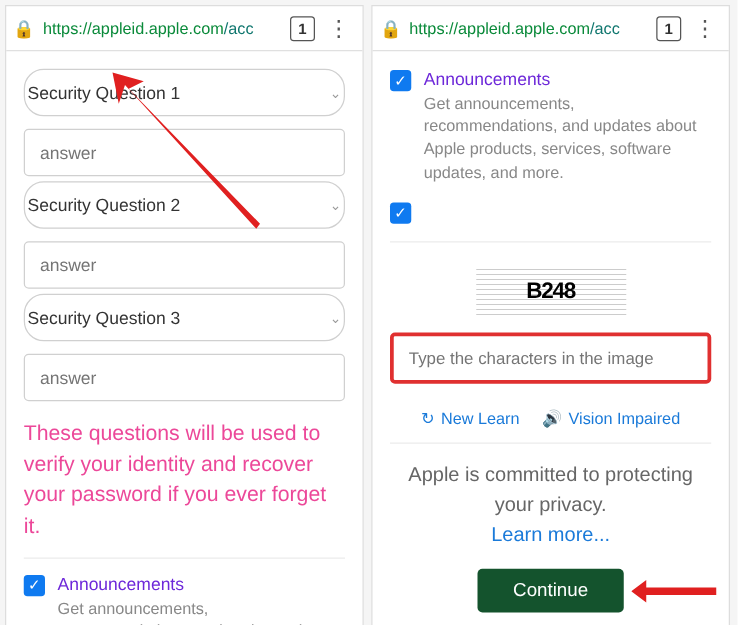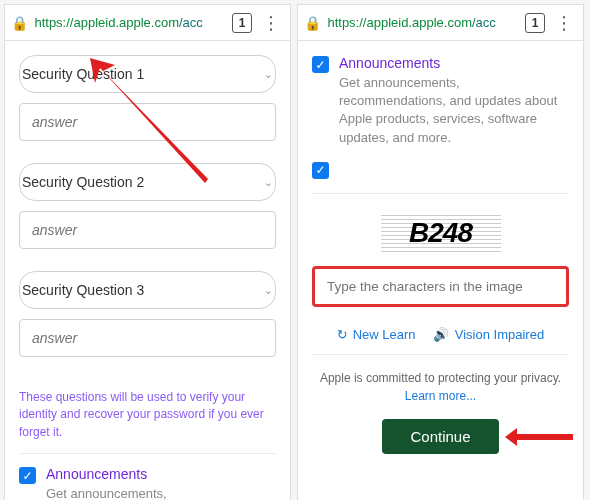--- a/index.html
+++ b/index.html
@@ -8,34 +8,34 @@
 .panel { width: 287px; background: #fff; border: 1px solid #ddd; display: flex; flex-direction: column; }
 .urlbar { display: flex; align-items: center; height: 36px; padding: 0 6px; border-bottom: 1px solid #e0e0e0; gap: 6px; }
 .lock { color: #0a8a3a; font-size: 14px; }
 .url { color: #0a8a3a; font-size: 13px; flex: 1; white-space: nowrap; overflow: hidden; }
 .url .path { color: #0f766e; }
 .tabcount { width: 20px; height: 20px; border: 1.5px solid #555; border-radius: 3px; display: flex; align-items: center; justify-content: center; font-size: 12px; font-weight: 600; color: #333; }
 .menu { color: #555; font-size: 18px; padding: 0 4px; }
 .content { padding: 14px; overflow: hidden; flex: 1; }
 .dropdown { border: 1px solid #d0d0d0; border-radius: 16px; padding: 10px 2px; font-size: 14px; color: #333; display: flex; justify-content: space-between; align-items: center; margin-bottom: 10px; cursor: pointer; text-align: center; }
 .chev { color: #999; font-size: 11px; }
-.answer { border: 1px solid #d0d0d0; border-radius: 4px; padding: 10px 12px; font-size: 14px; color: #aaa; margin-bottom: 22px; width: 100%; font-style: italic; }
-.note { font-size: 12px; color: #8b5cf6; line-height: 1.45; margin: 10px 0 8px; }
+.answer { border: 1px solid #d0d0d0; border-radius: 4px; padding: 10px 12px; font-size: 14px; color: #aaa; margin-bottom: 4px; width: 100%; }
+.note { font-size: 17px; color: #ec4899; line-height: 1.45; margin: 10px 0 8px; }
 .divider { border: 0; border-top: 1px solid #ececec; margin: 12px 0; }
 .check-row { display: flex; gap: 10px; margin-bottom: 14px; }
 .checkbox { width: 17px; height: 17px; background: #0f7af0; border-radius: 3px; color: #fff; font-size: 12px; display: flex; align-items: center; justify-content: center; flex-shrink: 0; margin-top: 1px; }
 .check-label { font-size: 14px; color: #6d28d9; margin-bottom: 3px; }
 .check-desc { font-size: 13px; color: #888; line-height: 1.4; }
 .captcha-wrap { display: flex; justify-content: center; margin: 18px 0 12px; }
-.captcha { width: 120px; height: 42px; background: repeating-linear-gradient(#fff, #fff 3px, #ccc 3px, #ccc 4px); display: flex; align-items: center; justify-content: center; font-size: 28px; font-weight: 900; font-style: italic; letter-spacing: -1px; text-align: right; }
+.captcha { width: 120px; height: 42px; background: repeating-linear-gradient(#fff, #fff 3px, #ccc 3px, #ccc 4px); display: flex; align-items: center; justify-content: center; font-size: 18px; font-weight: 900; letter-spacing: -1px; text-align: right; }
 .captcha-input { border: 3px solid #e03030; border-radius: 4px; padding: 10px 12px; font-size: 13.5px; color: #404040; width: 100%; margin-bottom: 10px; }
 .links { display: flex; justify-content: center; gap: 18px; margin: 10px 0; font-size: 13px; }
 .links a { color: #1a7ad9; text-decoration: none; display: flex; align-items: center; gap: 5px; }
 .links .icon { font-size: 13px; }
-.privacy { font-size: 12px; color: #666; text-align: center; line-height: 1.5; margin: 14px 0; }
+.privacy { font-size: 16px; color: #666; text-align: center; line-height: 1.5; margin: 14px 0; }
 .privacy a { color: #1a7ad9; text-decoration: none; }
 .btn-row { display: flex; justify-content: center; margin-top: 8px; position: relative; }
 .btn { background: #14532d; color: #fff; border: 0; border-radius: 4px; padding: 9px 28px; font-size: 15px; cursor: pointer; }
 .arrow1 { position: absolute; pointer-events: none; }
 .arrow-red { fill: #e02020; }
 </style>
 </head>
 <body>
 
 <div class="container">

